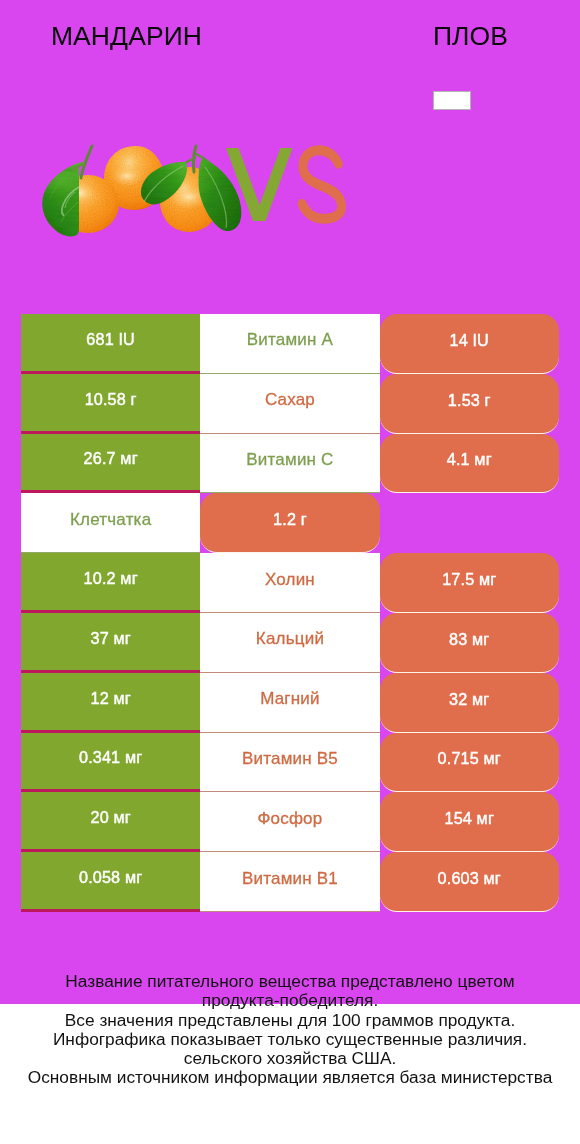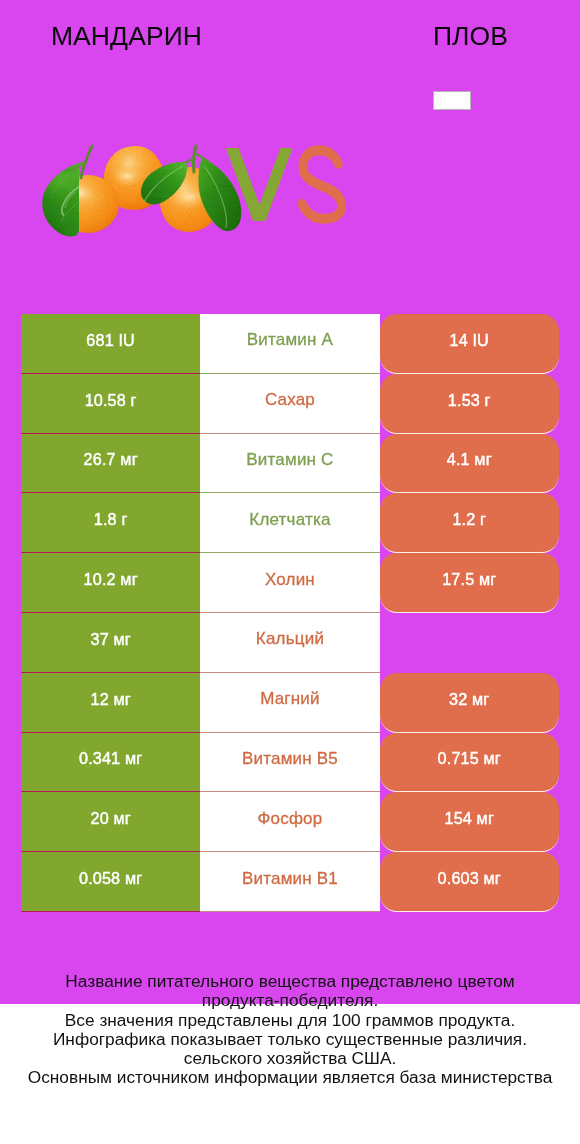--- a/index.html
+++ b/index.html
@@ -17,21 +17,21 @@
   .mandarin{position:absolute;left:0;top:0;}
   .vs{position:absolute;left:0;top:0;}
   .ph{position:absolute;left:433px;top:91px;width:36px;height:17px;border:1px solid #b4b4b4;background:#fff;}
 
   
   .table{position:absolute;left:21px;top:314px;width:538px;}
   .row{display:flex;height:59.8px;box-sizing:border-box;}
   .row+.row{margin-top:-0.0px;}
   .cell{display:flex;align-items:center;justify-content:center;box-sizing:border-box;
         font-size:16.2px;font-weight:400;letter-spacing:0.15px;}
-  .c-left{width:179.3px;color:#ffffff;border-bottom:1px solid #be185d;-webkit-text-stroke:0.45px #ffffff;}
+  .c-left{width:179.3px;color:#ffffff;border-bottom:3px solid #be185d;-webkit-text-stroke:0.45px #ffffff;}
   .cell>span{display:block;position:relative;top:-3px;}
   .c-right{width:179.3px;color:#ffffff;border-bottom:1px solid #fdf3ea;border-radius:17px;-webkit-text-stroke:0.45px #ffffff;}
   .c-mid{width:179.3px;background:#ffffff;font-size:17px;font-weight:400;letter-spacing:0.2px;text-align:right;}
   .win-g .c-left{background:#81a72f;}
   .win-g .c-right{background:#e06e4c;}
   .win-o .c-left{background:#81a72f;}
   .win-o .c-right{background:#e06e4c;}
   .c-mid.g{color:#7d9f4e;-webkit-text-stroke:0.28px #7d9f4e;border-bottom:1px solid #93a967;}
   .c-mid.o{color:#cf6a42;-webkit-text-stroke:0.28px #cf6a42;border-bottom:1px solid #c08b7b;}
   .row.first .c-mid{border-top:0;}
@@ -223,23 +223,20 @@
           <span>26.7 мг</span>
         </div>
         <div class="cell c-mid g">
           <span>Витамин C</span>
         </div>
         <div class="cell c-right">
           <span>4.1 мг</span>
         </div>
       </div>
       <div class="row win-g">
-        <div class="cell c-left">
-          <span>1.8 г</span>
-        </div>
         <div class="cell c-mid g">
           <span>Клетчатка</span>
         </div>
         <div class="cell c-right">
           <span>1.2 г</span>
         </div>
       </div>
       <div class="row win-o">
         <div class="cell c-left">
           <span>10.2 мг</span>
@@ -250,20 +247,23 @@
         <div class="cell c-right">
           <span>17.5 мг</span>
         </div>
       </div>
       <div class="row win-o">
         <div class="cell c-left">
           <span>37 мг</span>
         </div>
         <div class="cell c-mid o">
           <span>Кальций</span>
+        </div>
+        <div class="cell c-right">
+          <span>83 мг</span>
         </div>
       </div>
       <div class="row win-o">
         <div class="cell c-left">
           <span>12 мг</span>
         </div>
         <div class="cell c-mid o">
           <span>Магний</span>
         </div>
         <div class="cell c-right">

